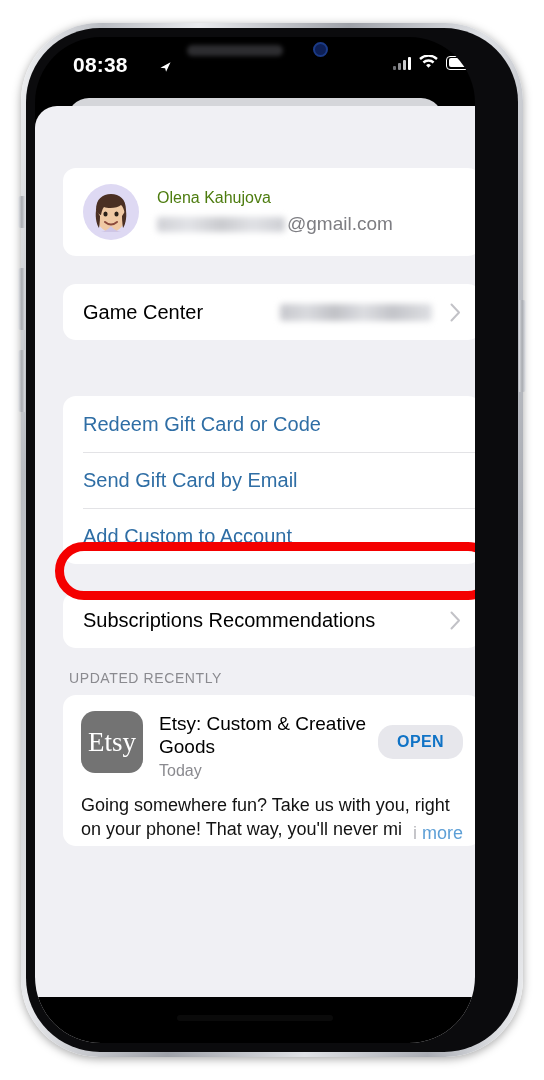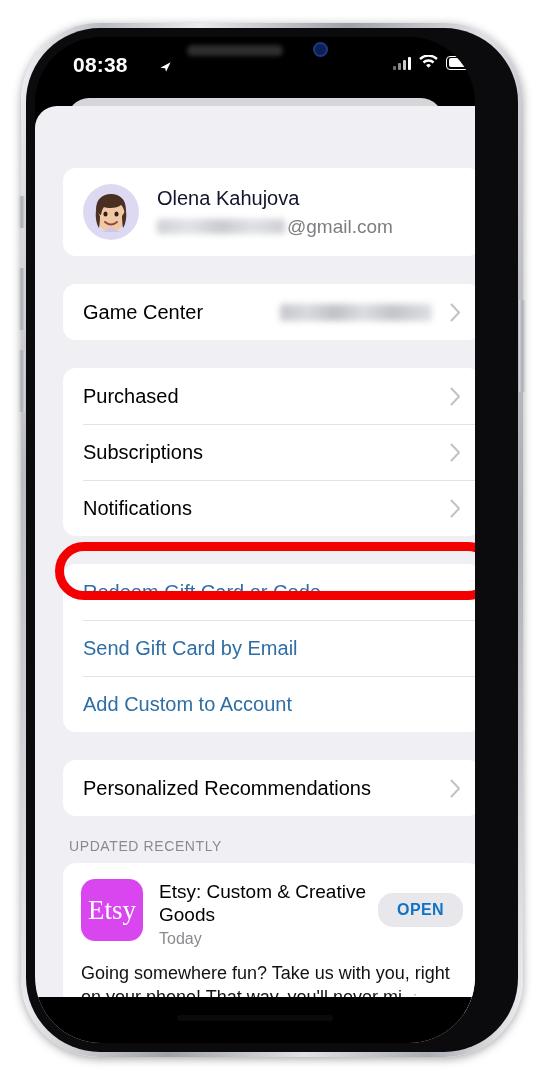--- a/index.html
+++ b/index.html
@@ -137,40 +137,40 @@
   .profile{
     display:flex; align-items:center; height:88px; padding:0 20px;
     cursor:pointer;
   }
   .avatar{
     width:56px; height:56px; border-radius:50%;
     background:#ded9f3; flex:none; position:relative; overflow:hidden;
     margin-right:18px;
   }
   .prof-text{ flex:1; }
-  .prof-name{ font-size:20px; color:#0f172a; margin-bottom:6px; }
+  .prof-name{ font-size:16px; color:#4d7c0f; margin-bottom:6px; }
   .prof-mail{ display:flex; align-items:center; }
   .prof-blur{
     width:128px; height:15px; border-radius:3px; margin-right:2px;
     background:linear-gradient(90deg,#cfd0d5,#e2e3e7,#c9cace,#e0e1e5,#cdced3);
     filter:blur(3px);
   }
   .prof-dom{ font-size:19px; color:#7d7d82; }
 
   
   .sect-hd{
     font-size:14px; color:#8a8a8f; letter-spacing:.6px;
     padding:0 30px 9px 34px;
   }
 
   
   .appcard{ margin:0 28px; background:#fff; border-radius:13px; padding:16px 18px 0 18px;}
   .approw{ display:flex; align-items:flex-start; }
   .appicon{
-    width:62px; height:62px; border-radius:14px; background:#d946ef;
+    width:62px; height:62px; border-radius:14px; background:#737373;
     flex:none; margin-right:16px;
     display:flex; align-items:center; justify-content:center;
     font-family:"Liberation Serif", serif; color:#fff; font-size:27px;
   }
   .appmeta{ flex:1; padding-top:1px; }
   .appname{ font-size:19px; color:#000; line-height:1.22; }
   .appdate{ font-size:16px; color:#8a8a8f; margin-top:4px; }
   .openbtn{
     flex:none; margin-top:14px; background:#e7e7ec; color:#1073c6;
     font-size:16px; font-weight:bold; letter-spacing:.4px;
@@ -283,60 +283,40 @@
             <div class="row-label">Game Center</div>
             <div class="blurval"></div>
             <svg class="chev" viewBox="0 0 11 19">
               <path d="M1.5 1.5 L9 9.5 L1.5 17.5" stroke="#c2c2c7" stroke-width="2" fill="none" stroke-linecap="round" stroke-linejoin="round"></path>
             </svg>
           </div>
         </div>
 
         <div class="gap-lg"></div>
 
+
+        <div class="gap-lg"></div>
+
         <div class="card">
           <div class="row">
-            <div class="row-label">Purchased</div>
-            <svg class="chev" viewBox="0 0 11 19">
-              <path d="M1.5 1.5 L9 9.5 L1.5 17.5" stroke="#c2c2c7" stroke-width="2" fill="none" stroke-linecap="round" stroke-linejoin="round"></path>
-            </svg>
-          </div>
-          <div class="row">
-            <div class="row-label">Subscriptions</div>
-            <svg class="chev" viewBox="0 0 11 19">
-              <path d="M1.5 1.5 L9 9.5 L1.5 17.5" stroke="#c2c2c7" stroke-width="2" fill="none" stroke-linecap="round" stroke-linejoin="round"></path>
-            </svg>
-          </div>
-          <div class="row">
-            <div class="row-label">Notifications</div>
-            <svg class="chev" viewBox="0 0 11 19">
-              <path d="M1.5 1.5 L9 9.5 L1.5 17.5" stroke="#c2c2c7" stroke-width="2" fill="none" stroke-linecap="round" stroke-linejoin="round"></path>
-            </svg>
+            <div class="row-label link">Redeem Gift Card or Code</div>
+          </div>
+          <div class="row">
+            <div class="row-label link">Send Gift Card by Email</div>
+          </div>
+          <div class="row">
+            <div class="row-label link">Add Custom to Account</div>
           </div>
         </div>
 
         <div class="gap-lg"></div>
 
         <div class="card">
           <div class="row">
-            <div class="row-label link">Redeem Gift Card or Code</div>
-          </div>
-          <div class="row">
-            <div class="row-label link">Send Gift Card by Email</div>
-          </div>
-          <div class="row">
-            <div class="row-label link">Add Custom to Account</div>
-          </div>
-        </div>
-
-        <div class="gap-lg"></div>
-
-        <div class="card">
-          <div class="row">
-            <div class="row-label">Personalized Recommendations</div>
+            <div class="row-label">Subscriptions Recommendations</div>
             <svg class="chev" viewBox="0 0 11 19">
               <path d="M1.5 1.5 L9 9.5 L1.5 17.5" stroke="#c2c2c7" stroke-width="2" fill="none" stroke-linecap="round" stroke-linejoin="round"></path>
             </svg>
           </div>
         </div>
 
         <div class="gap-md"></div>
 
         <div class="sect-hd">UPDATED RECENTLY</div>
 

